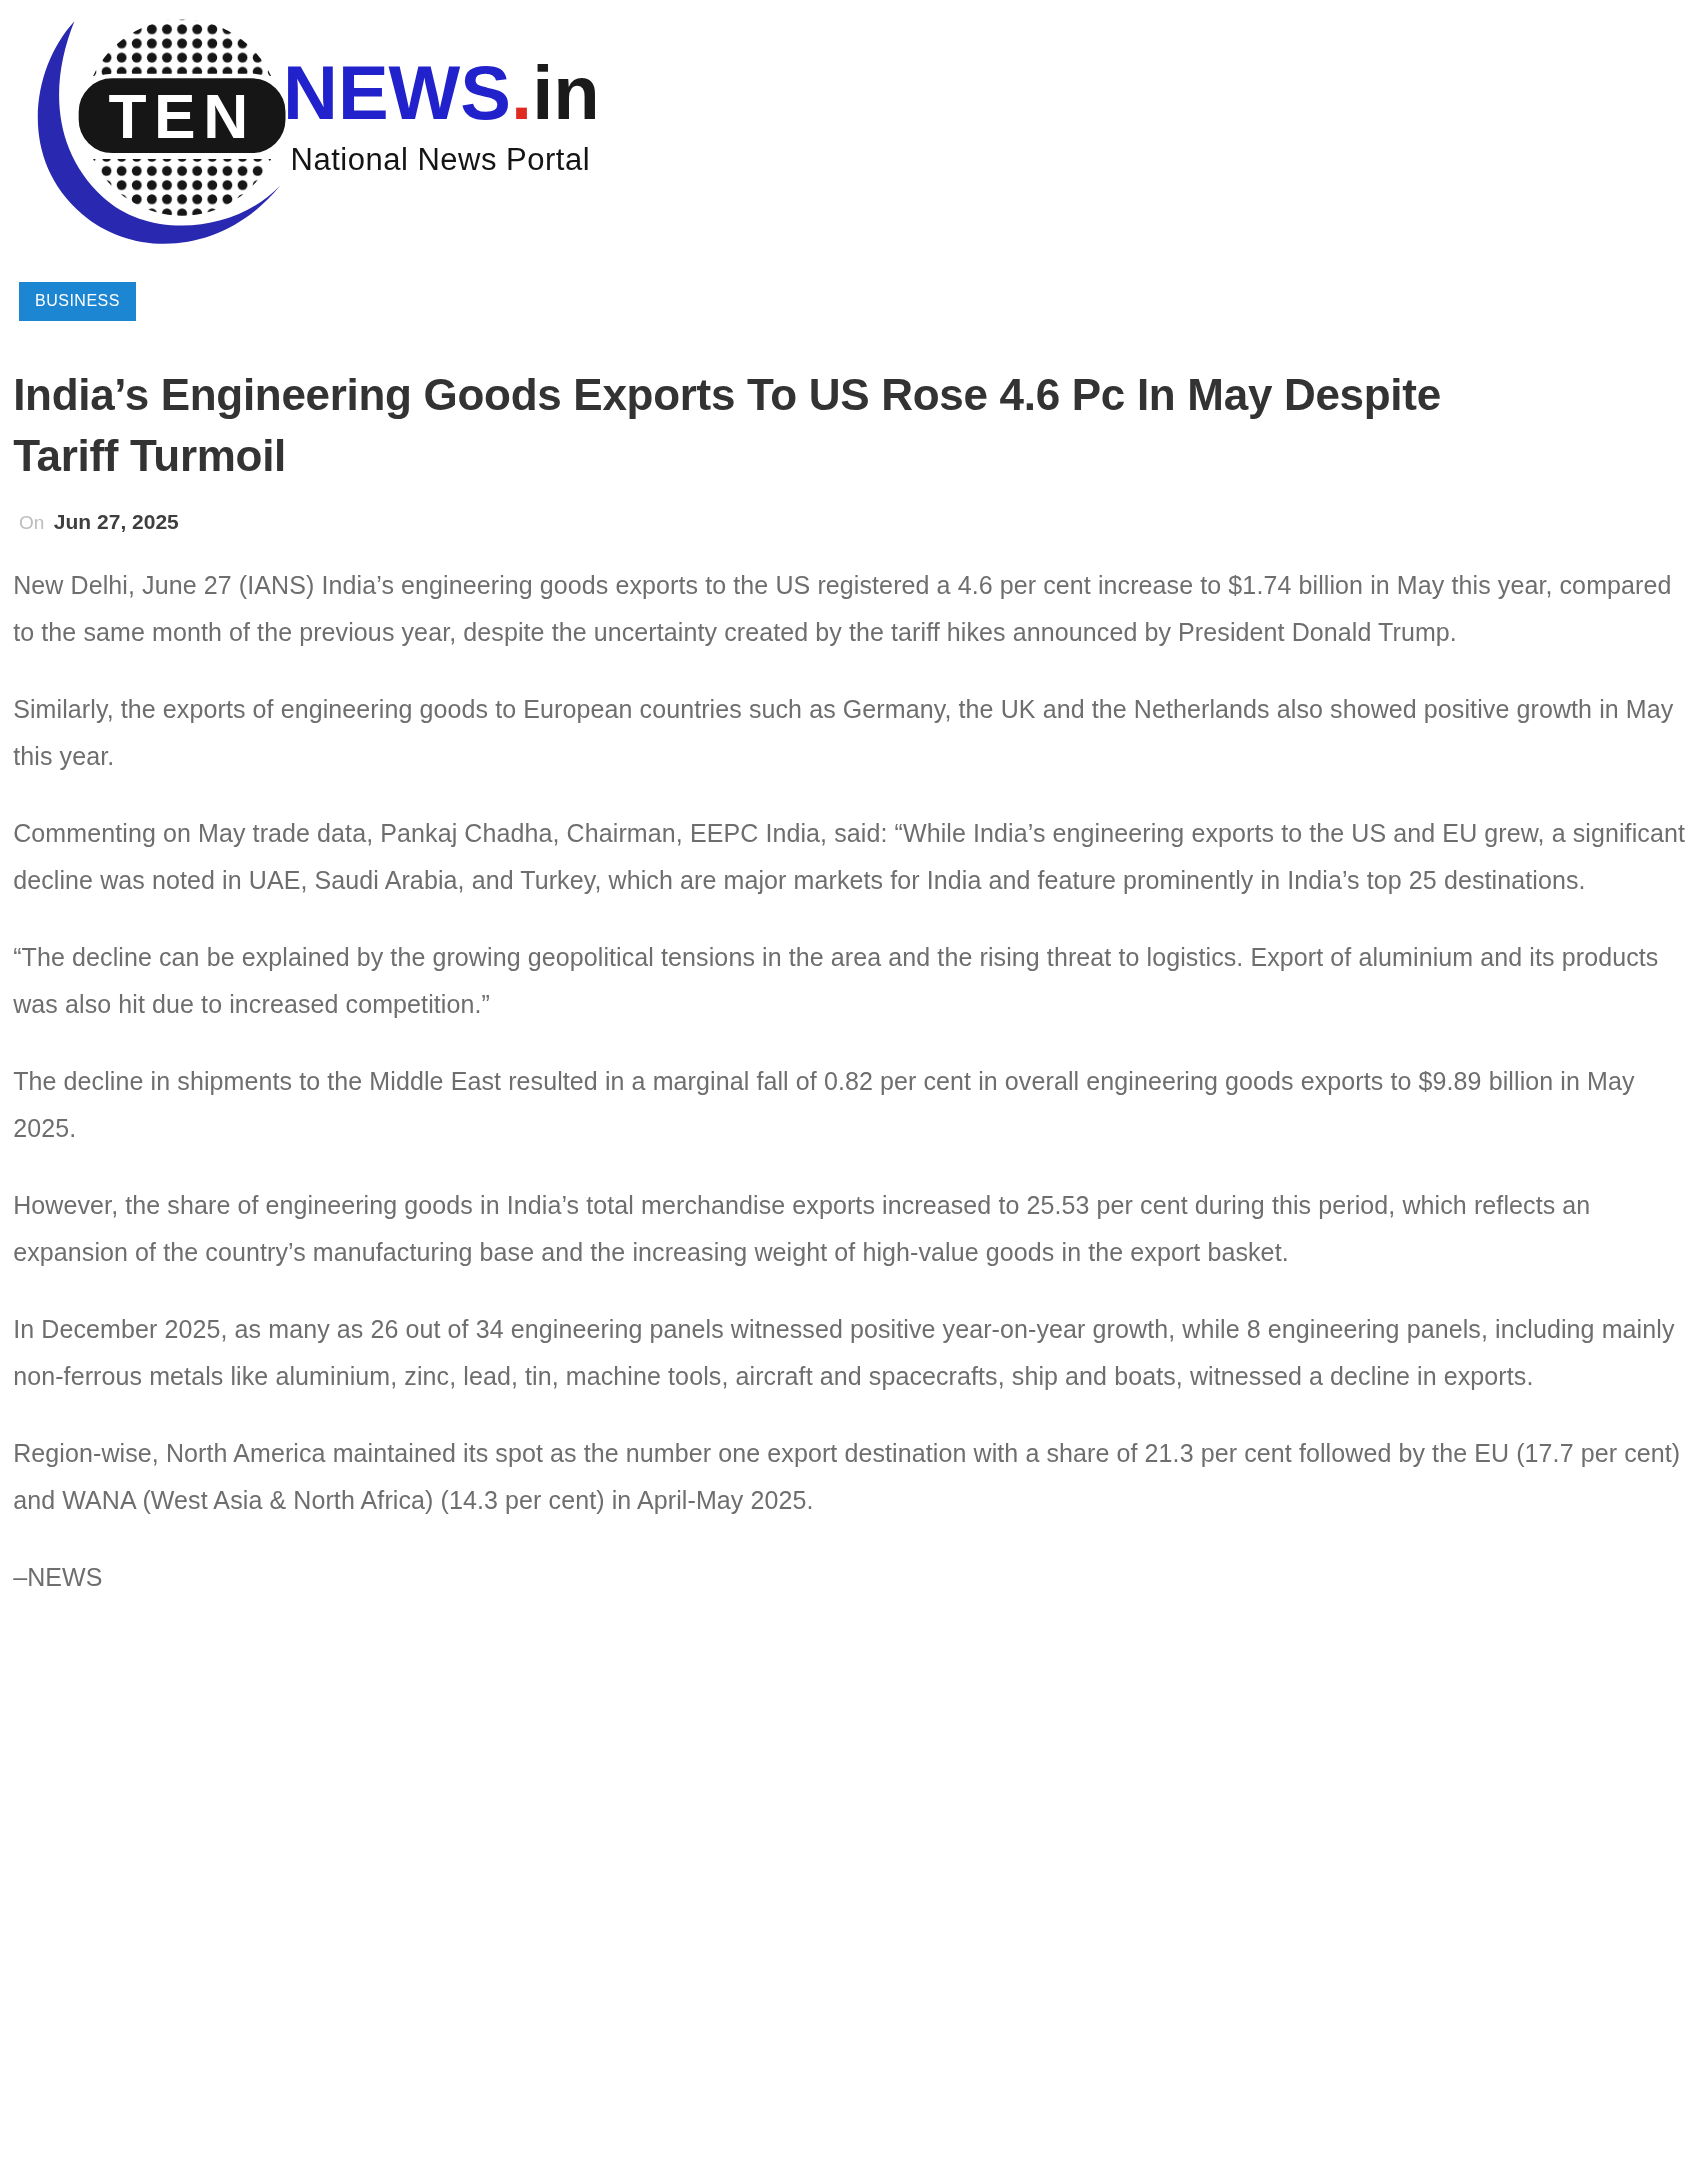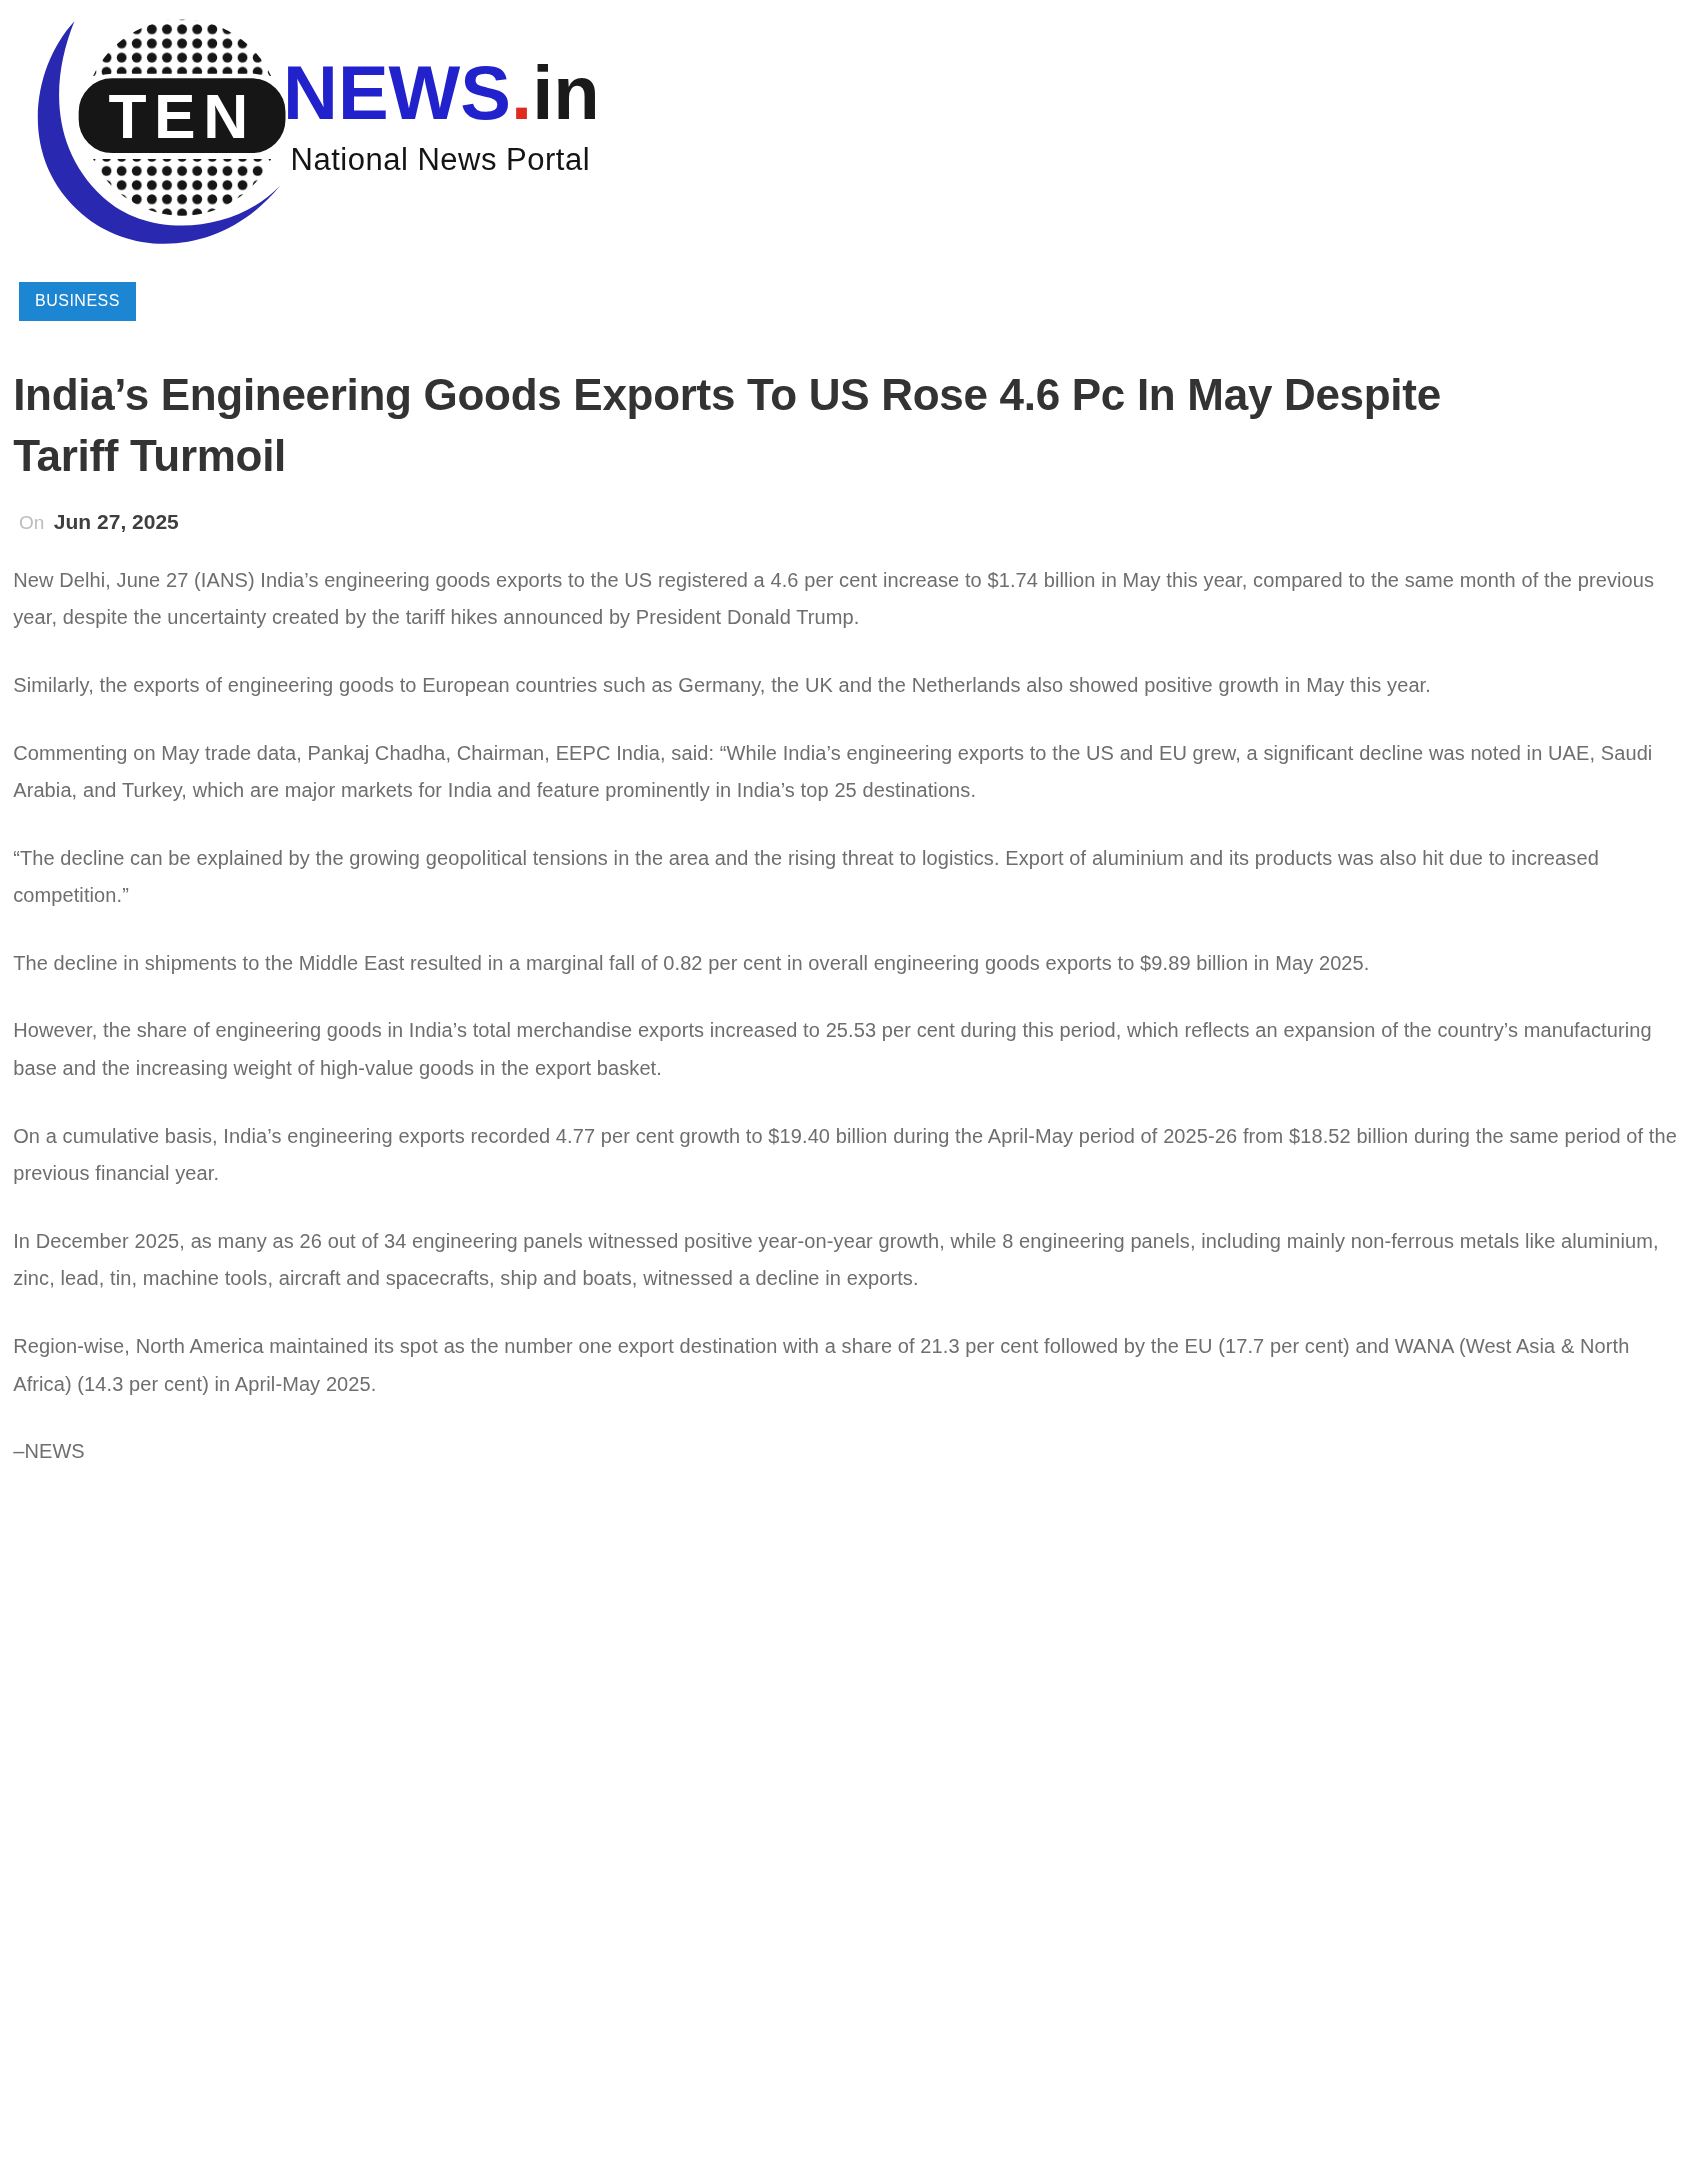--- a/index.html
+++ b/index.html
@@ -54,21 +54,21 @@
     font-size:44px;line-height:1.38;font-weight:700;
     color:var(--headline-text);letter-spacing:-0.3px;
   }
   .article-meta{margin:23px 2px 0 19px;font-size:19px;}
   .meta-label{color:var(--meta-label);margin-right:9.5px;}
   .meta-date{color:var(--meta-date);font-weight:bold;font-size:21px;}
 
   
   .article-body{margin:28px 13.2px 0 13.2px;}
   .article-body p{
-    font-size:20px;line-height:1.88;color:var(--body-text);
+    font-size:25px;line-height:1.88;color:var(--body-text);
     margin:0 0 30px 0;letter-spacing:0.1px;
   }
 </style>
 </head>
 <body>
 
 <div class="page">
 
   <div class="logo-area">
     <svg class="globe-mark" viewBox="0 0 285 252" aria-hidden="true">
@@ -103,20 +103,19 @@
     <span class="meta-label">On</span><span class="meta-date">Jun 27, 2025</span>
   </div>
 
   <div class="article-body">
       <p>New Delhi, June 27 (IANS) India’s engineering goods exports to the US registered a 4.6 per cent increase to $1.74 billion in May this year, compared to the same month of the previous year, despite the uncertainty created by the tariff hikes announced by President Donald Trump.</p>
       <p>Similarly, the exports of engineering goods to European countries such as Germany, the UK and the Netherlands also showed positive growth in May this year.</p>
       <p>Commenting on May trade data, Pankaj Chadha, Chairman, EEPC India, said: “While India’s engineering exports to the US and EU grew, a significant decline was noted in UAE, Saudi Arabia, and Turkey, which are major markets for India and feature prominently in India’s top 25 destinations.</p>
       <p>“The decline can be explained by the growing geopolitical tensions in the area and the rising threat to logistics. Export of aluminium and its products was also hit due to increased competition.”</p>
       <p>The decline in shipments to the Middle East resulted in a marginal fall of 0.82 per cent in overall engineering goods exports to $9.89 billion in May 2025.</p>
       <p>However, the share of engineering goods in India’s total merchandise exports increased to 25.53 per cent during this period, which reflects an expansion of the country’s manufacturing base and the increasing weight of high-value goods in the export basket.</p>
-      <p>On a cumulative basis, India’s engineering exports recorded 4.77 per cent growth to $19.40 billion during the April-May period of 2025-26 from $18.52 billion during the same period of the previous financial year.</p>
       <p>In December 2025, as many as 26 out of 34 engineering panels witnessed positive year-on-year growth, while 8 engineering panels, including mainly non-ferrous metals like aluminium, zinc, lead, tin, machine tools, aircraft and spacecrafts, ship and boats, witnessed a decline in exports.</p>
       <p>Region-wise, North America maintained its spot as the number one export destination with a share of 21.3 per cent followed by the EU (17.7 per cent) and WANA (West Asia &amp; North Africa) (14.3 per cent) in April-May 2025.</p>
       <p>–NEWS</p>
     </div>
 
 </div>
 
 
 </body></html>

